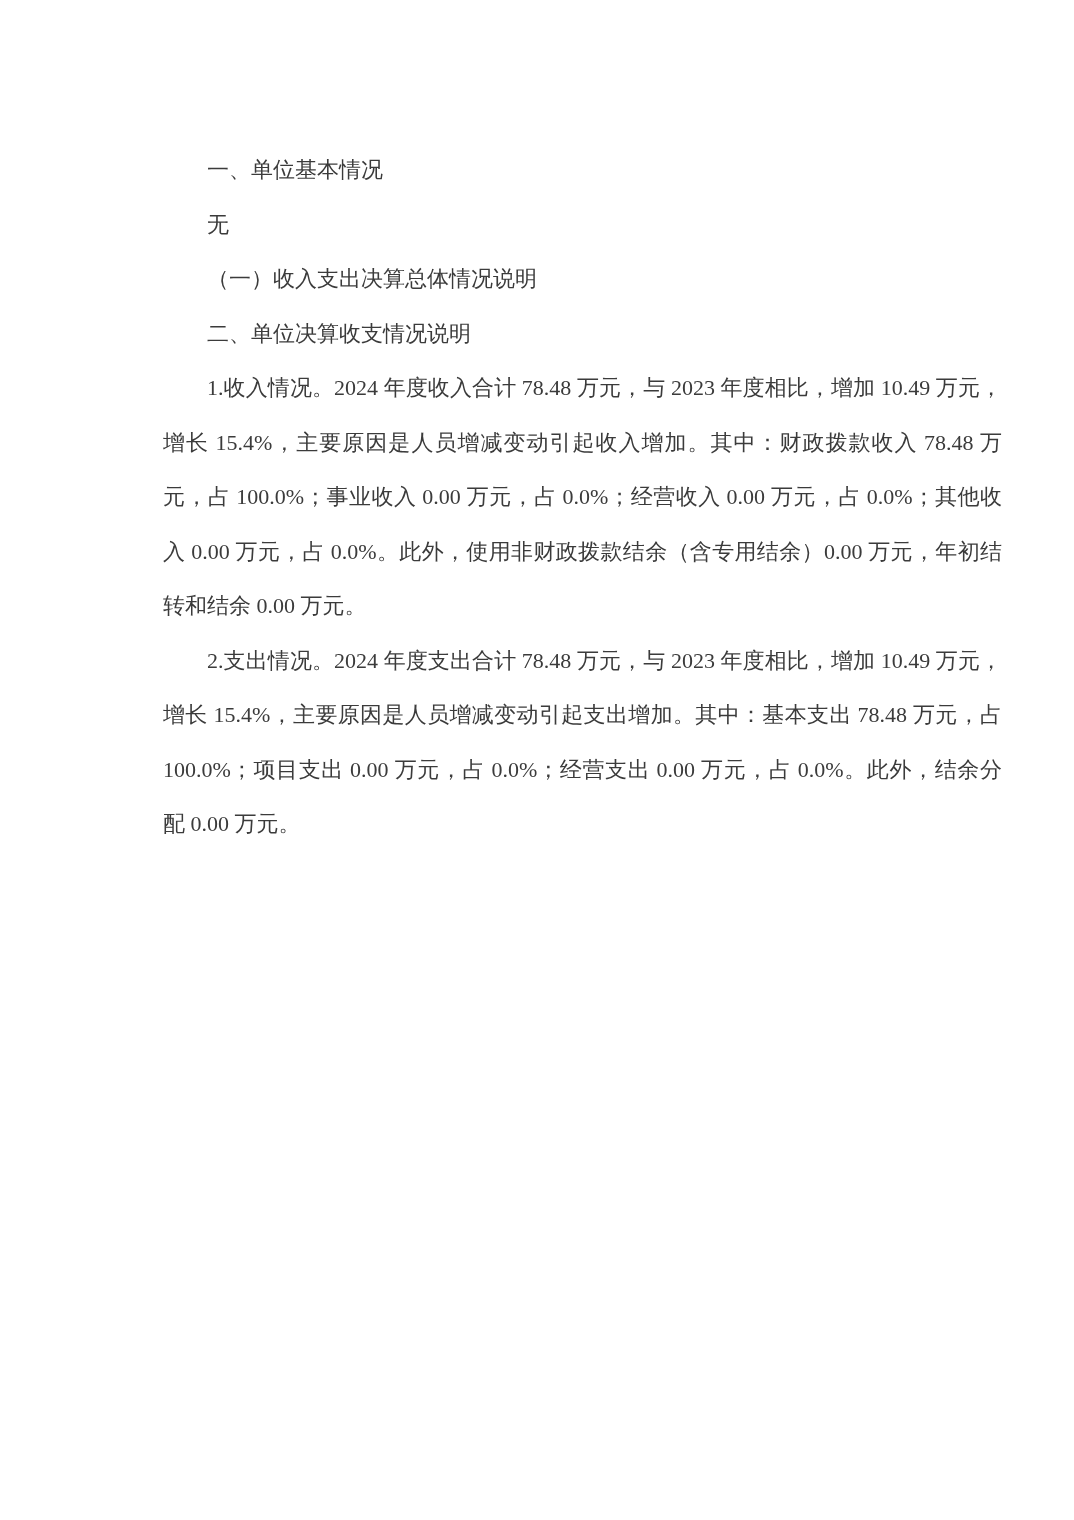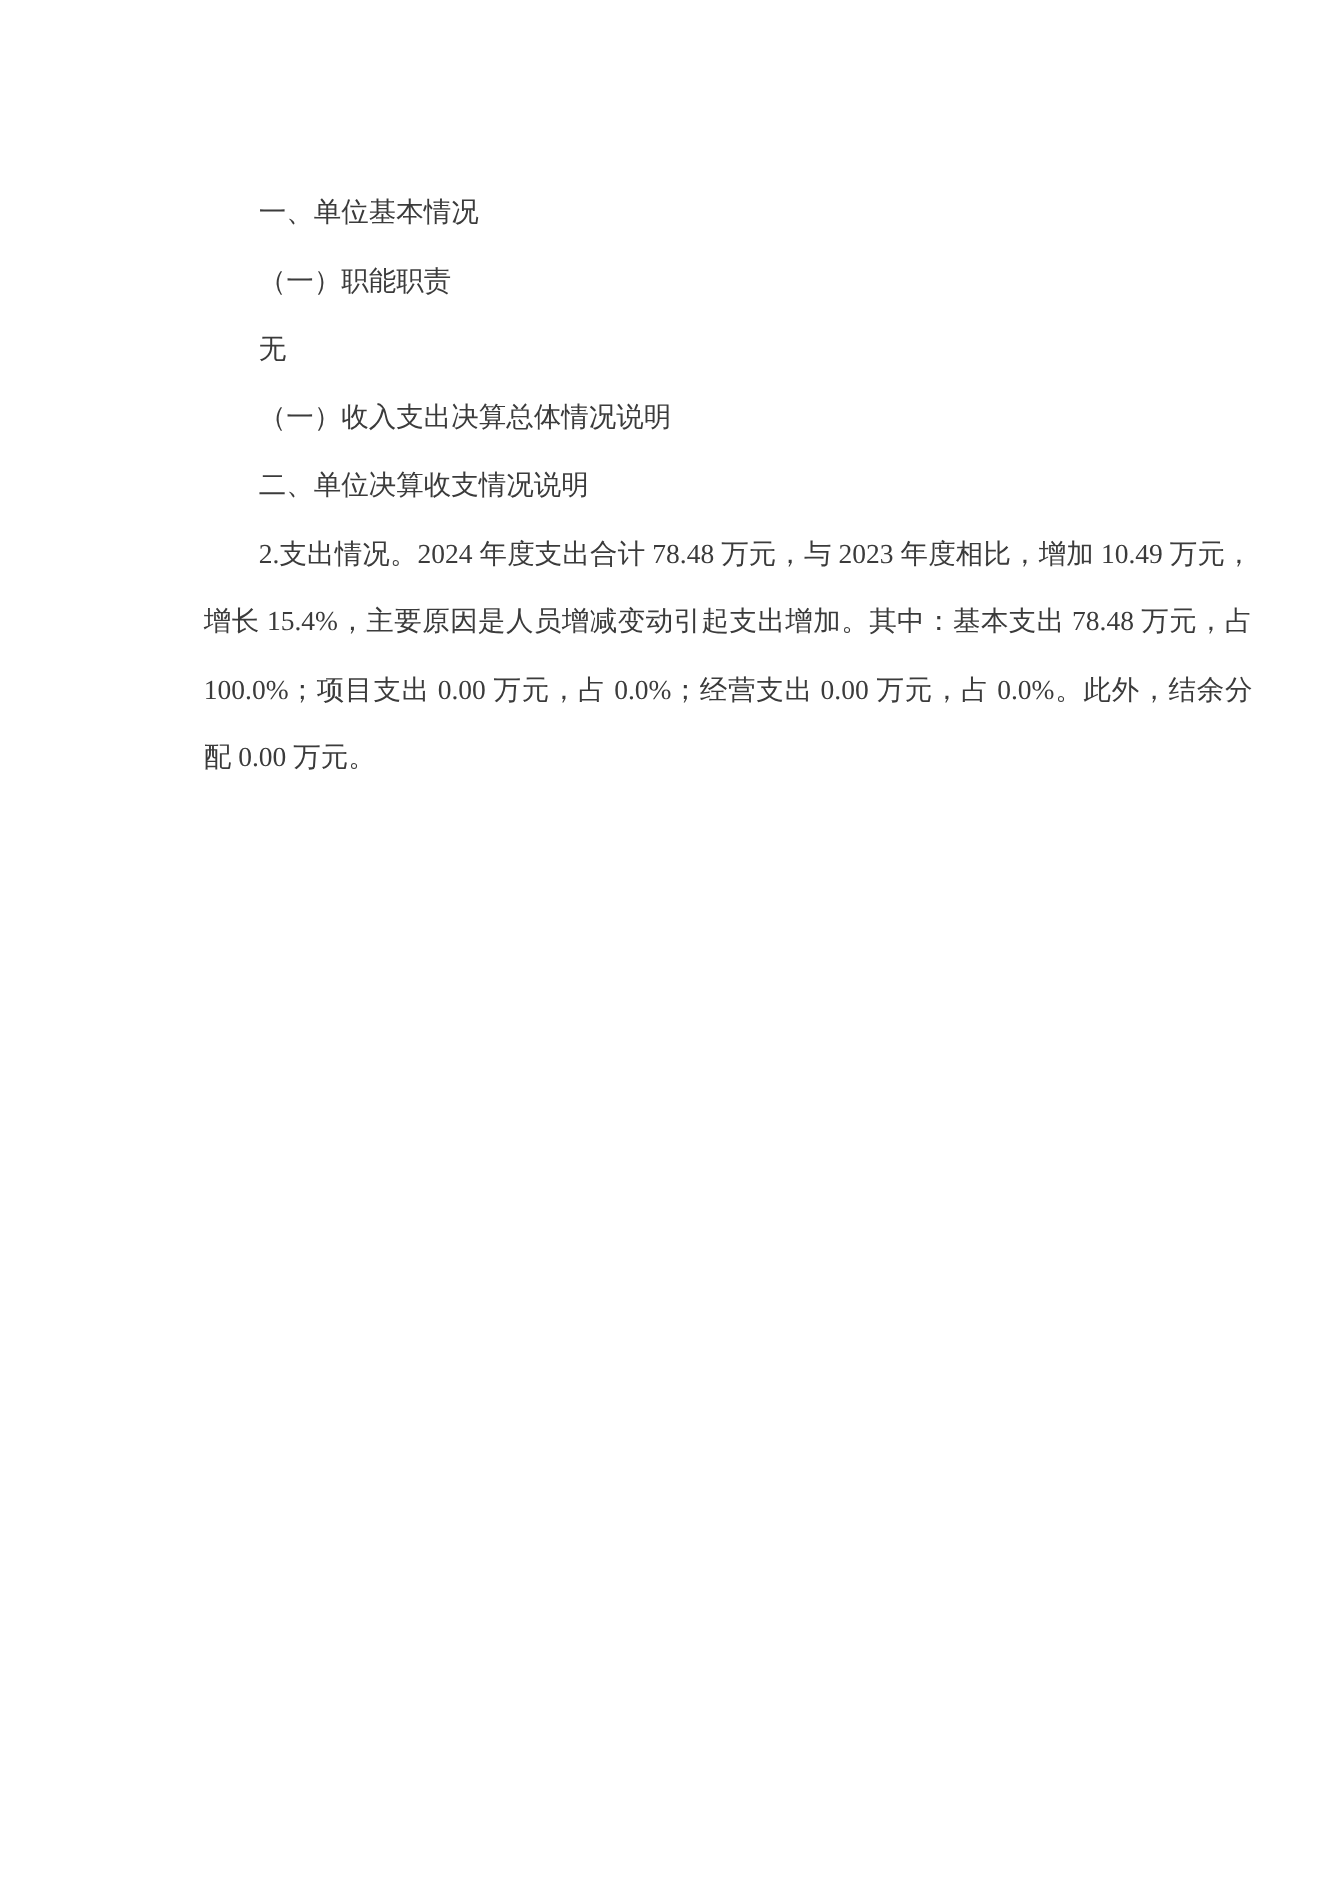--- a/index.html
+++ b/index.html
@@ -31,18 +31,18 @@
     text-align-last: left;
     text-indent: 44px;
     word-break: break-all;
   }
 </style>
 </head>
 <body>
 
 <div class="page">
   <p class="doc-line">一、单位基本情况</p>
-  <p class="doc-line">（一）职能职责</p>
   <p class="doc-line">无</p>
   <p class="doc-line">（一）收入支出决算总体情况说明</p>
   <p class="doc-line">二、单位决算收支情况说明</p>
+  <p class="doc-line">1.收入情况。2024 年度收入合计 78.48 万元，与 2023 年度相比，增加 10.49 万元，增长 15.4%，主要原因是人员增减变动引起收入增加。其中：财政拨款收入 78.48 万元，占 100.0%；事业收入 0.00 万元，占 0.0%；经营收入 0.00 万元，占 0.0%；其他收入 0.00 万元，占 0.0%。此外，使用非财政拨款结余（含专用结余）0.00 万元，年初结转和结余 0.00 万元。</p>
   <p class="doc-line">2.支出情况。2024 年度支出合计 78.48 万元，与 2023 年度相比，增加 10.49 万元，增长 15.4%，主要原因是人员增减变动引起支出增加。其中：基本支出 78.48 万元，占 100.0%；项目支出 0.00 万元，占 0.0%；经营支出 0.00 万元，占 0.0%。此外，结余分配 0.00 万元。</p>
 </div>
 
 </body></html>

